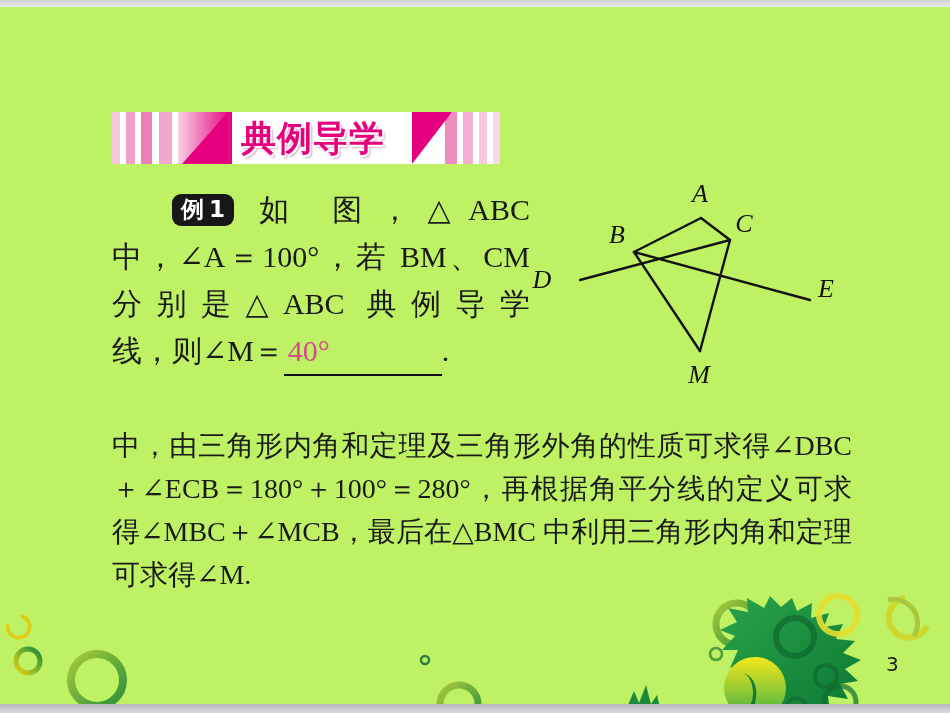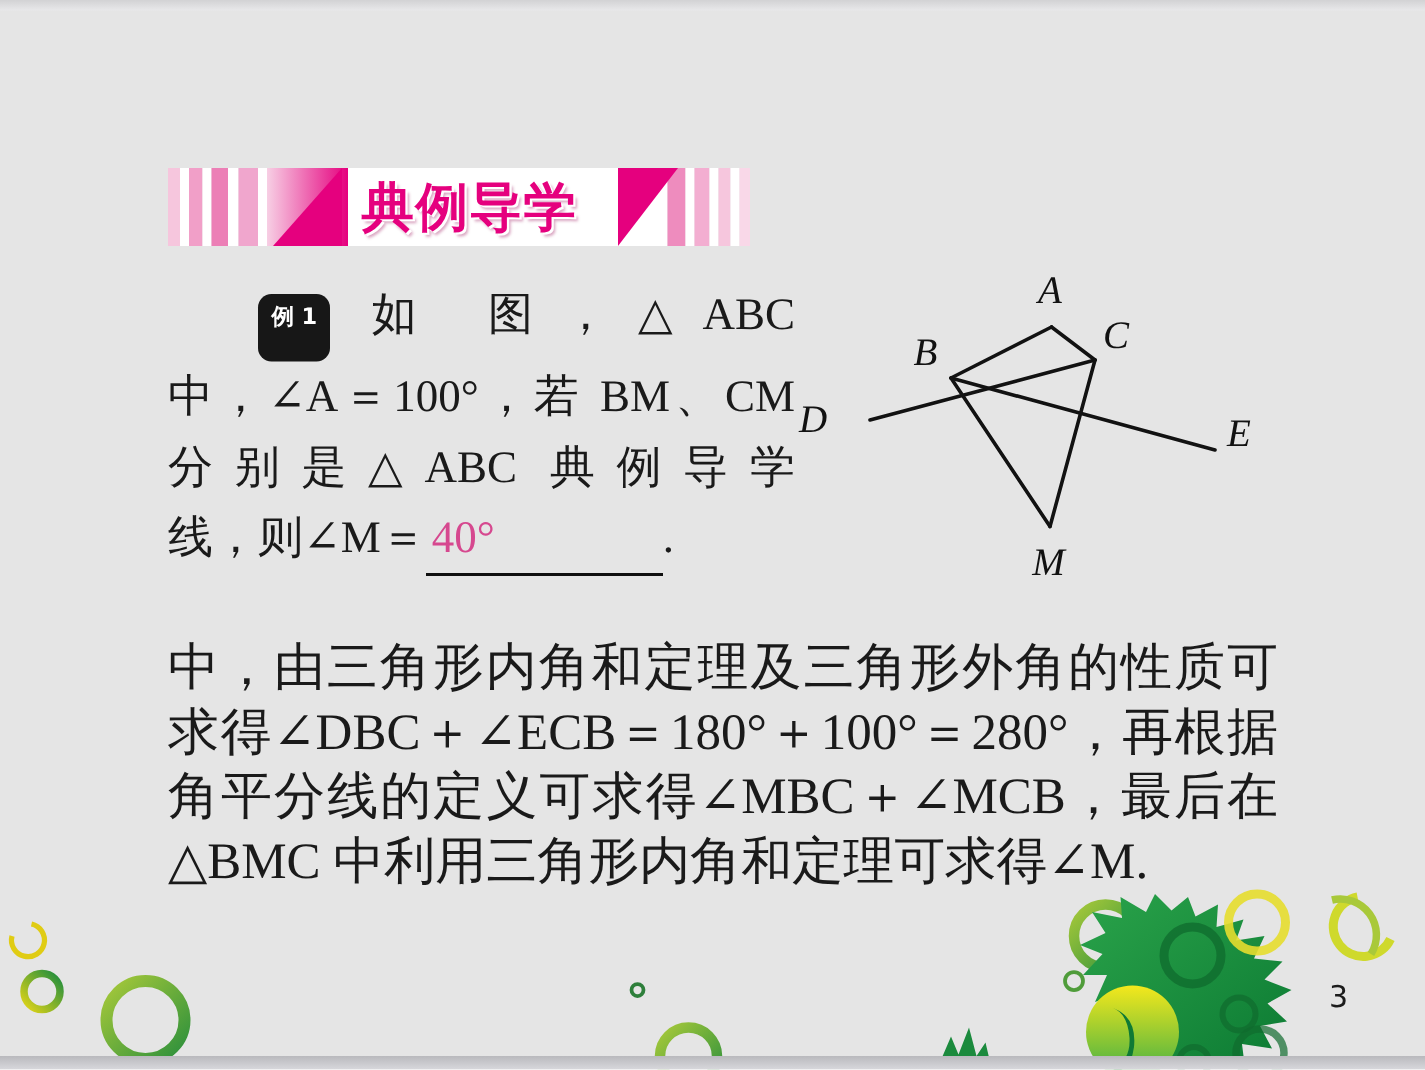--- a/index.html
+++ b/index.html
@@ -4,21 +4,21 @@
 <style>
   html, body {
     margin: 0;
     padding: 0;
     background: #ffffff;
   }
   #slide {
     position: relative;
     width: 950px;
     height: 713px;
-    background: #e5e5e5;
+    background: #bef264;
     overflow: hidden;
     font-family: "Liberation Serif", "DejaVu Serif", serif;
   }
   
   .edge-bar-top {
     position: absolute;
     left: 0; top: 0;
     width: 950px; height: 7px;
     background: linear-gradient(#d2d2d4, #e8e8ea);
   }
@@ -85,24 +85,24 @@
     font-size: 30px;
     line-height: 47px;
     color: #1a1a1a;
   }
   .para { margin: 0; text-align: justify; text-align-last: justify; }
   .ex-badge {
     display: inline-block;
     background: #171717;
     color: #ffffff;
     border-radius: 9px;
-    padding: 0px 9px 15px 9px;
+    padding: 0px 9px 2px 9px;
     font-family: "DejaVu Sans", "Liberation Sans", sans-serif;
     font-weight: bold;
-    font-size: 15px;
+    font-size: 23px;
     line-height: 30px;
     vertical-align: 3px;
     margin-left: 60px;
   }
   .ex-badge .num {
     display: inline-block;
     margin-left: 5px;
     font-family: "DejaVu Sans", "Liberation Sans", sans-serif;
   }
   .blank-answer {
@@ -115,21 +115,21 @@
     padding: 0 4px;
   }
   .analysis-label { font-weight: bold; letter-spacing: 2px; }
 
   
   .wide-para {
     position: absolute;
     left: 112px;
     top: 424px;
     width: 740px;
-    font-size: 34px;
+    font-size: 28px;
     line-height: 43px;
     color: #1a1a1a;
     text-align: justify;
     text-align-last: left;
   }
 
   
   .figure {
     position: absolute;
     left: 520px;

